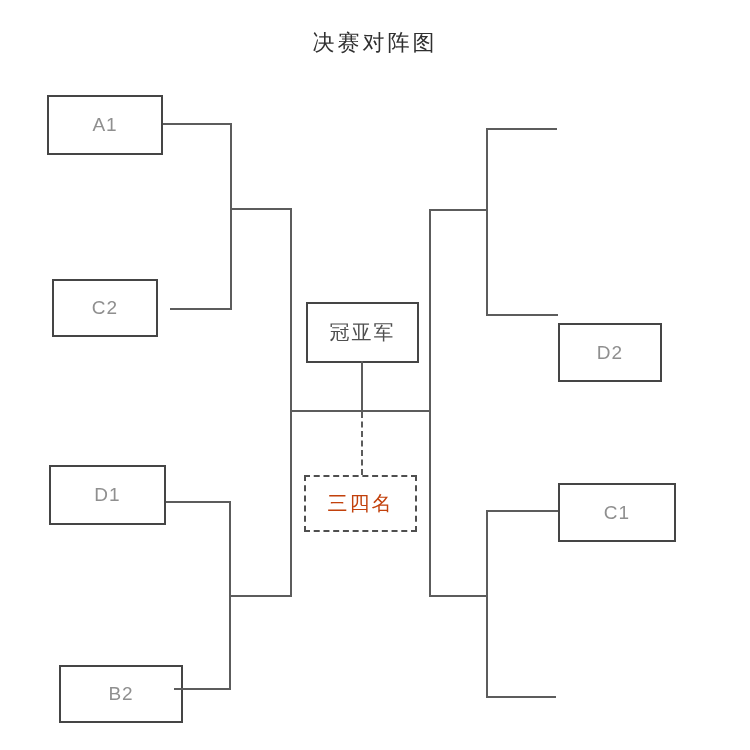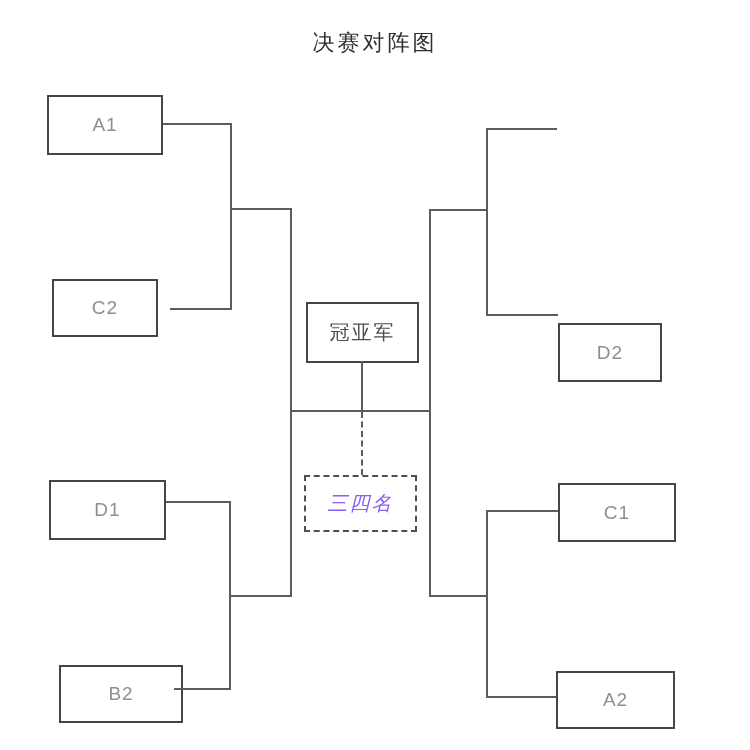--- a/index.html
+++ b/index.html
@@ -43,24 +43,23 @@
     letter-spacing: 1px;
   }
   .final-box {
     color: #4f4f4f;
     font-size: 20px;
     letter-spacing: 2px;
     justify-content: center;
   }
   .third-box {
     border: 2px dashed #4f4f4f;
-    color: #8b5cf6;
+    color: #c2410c;
     font-size: 20px;
     letter-spacing: 2px;
-    font-style: italic;
   }
   .line {
     position: absolute;
     background: #5c5c5c;
   }
   .line-dashed-v {
     position: absolute;
     width: 0;
     border-left: 2px dashed #5c5c5c;
     background: none;
@@ -76,36 +75,33 @@
 
   <h1 class="title">决赛对阵图</h1>
 
   <div class="box team-box" style="left:47px; top:95px; width:116px; height:60px;">
     <span class="label">A1</span>
   </div>
   <div class="box team-box" style="left:52px; top:279px; width:106px; height:58px;">
     <span class="label">C2</span>
   </div>
 
-  <div class="box team-box" style="left:49px; top:480px; width:117px; height:60px;">
+  <div class="box team-box" style="left:49px; top:465px; width:117px; height:60px;">
     <span class="label">D1</span>
   </div>
   <div class="box team-box" style="left:59px; top:665px; width:124px; height:58px;">
     <span class="label">B2</span>
   </div>
 
   <div class="box team-box" style="left:558px; top:286px; width:104px; height:59px;margin-top:37px;">
     <span class="label">D2</span>
   </div>
 
   <div class="box team-box" style="left:558px; top:483px; width:118px; height:59px;">
     <span class="label">C1</span>
-  </div>
-  <div class="box team-box" style="left:556px; top:671px; width:119px; height:58px;">
-    <span class="label">A2</span>
   </div>
 
   <div class="box final-box" style="left:306px; top:302px; width:113px; height:61px;">
     <span class="label">冠亚军</span>
   </div>
 
   <div class="box third-box" style="left:304px; top:475px; width:113px; height:57px;">
     <span class="label">三四名</span>
   </div>
 

